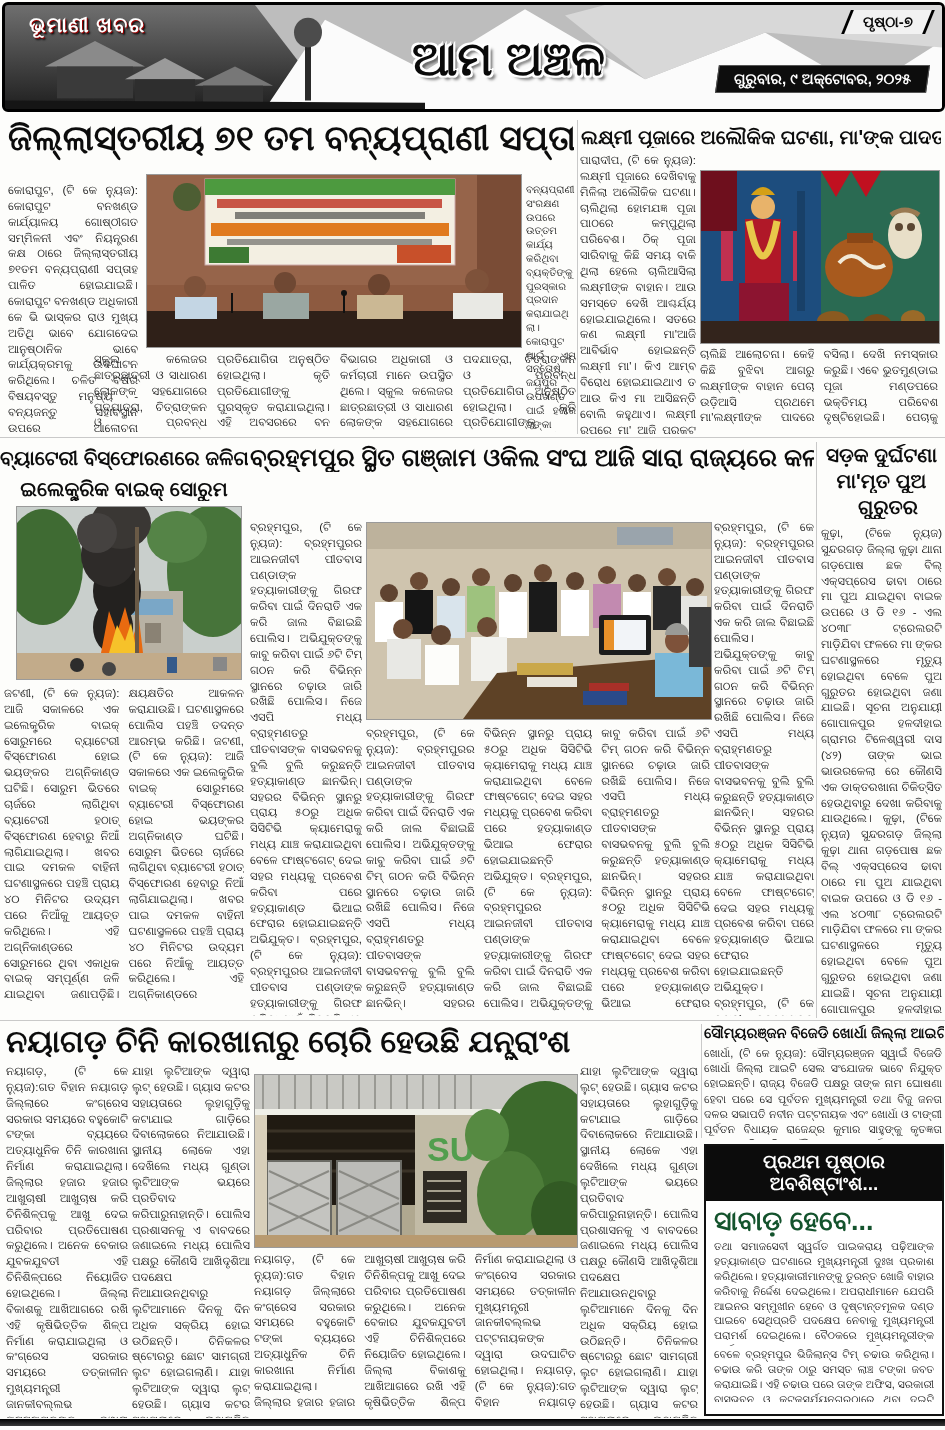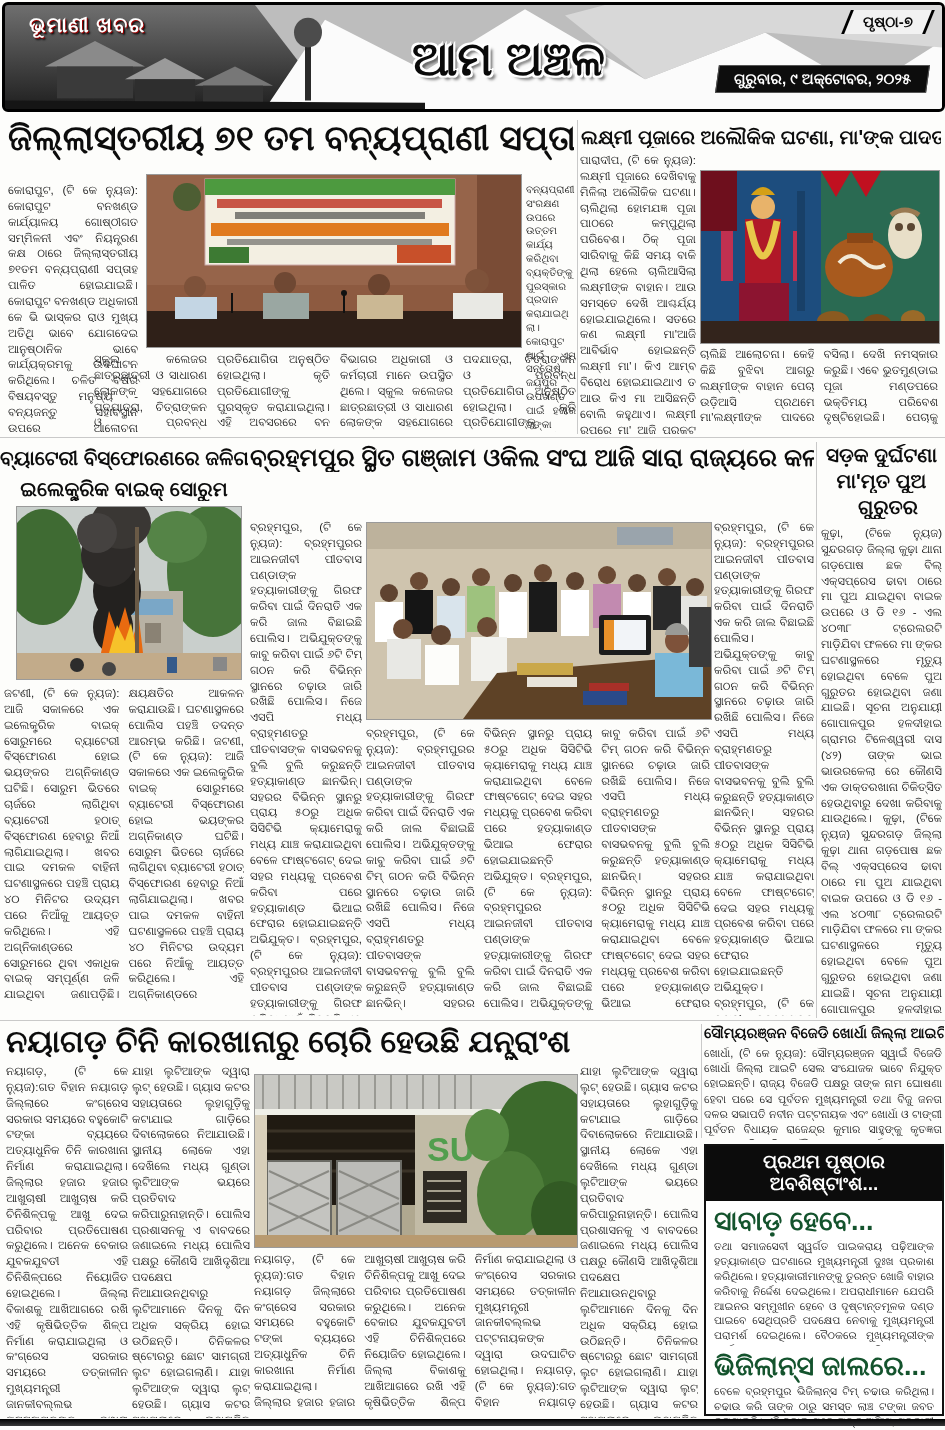--- a/index.html
+++ b/index.html
@@ -325,18 +325,17 @@
   <div class="abs bt" style="left:580px;top:1064px;width:118px;height:354px;">ଯାହା ଲୁଟିଆଙ୍କ ଦ୍ୱାରା ଲୁଟ୍ ହେଉଛି। ଗ୍ୟାସ କଟର ସହାୟତାରେ ଲୁହାଗୁଡ଼ିକୁ କଟାଯାଇ ଗାଡ଼ିରେ ଦିବାଲୋକରେ ନିଆଯାଉଛି। ସ୍ଥାନୀୟ ଲୋକେ ଏହା ଦେଖିଲେ ମଧ୍ୟ ଗୁଣ୍ଡା ଲୁଟିଆଙ୍କ ଭୟରେ ପ୍ରତିବାଦ କରିପାରୁନାହାନ୍ତି। ପୋଲିସ ପ୍ରଶାସନକୁ ଏ ବାବଦରେ ଜଣାଇଲେ ମଧ୍ୟ ପୋଲିସ ପକ୍ଷରୁ କୌଣସି ଆଖିଦୃଶିଆ ପଦକ୍ଷେପ ନିଆଯାଉନଥିବାରୁ ଲୁଟିଆମାନେ ଦିନକୁ ଦିନ ଅଧିକ ସକ୍ରିୟ ହୋଇ ଉଠିଛନ୍ତି। ଚିନିକଳର ଷ୍ଟୋରରୁ ଛୋଟ ସାମଗ୍ରୀ ଲୁଟ ହୋଇଗଲାଣି। ଯାହା ଲୁଟିଆଙ୍କ ଦ୍ୱାରା ଲୁଟ୍ ହେଉଛି। ଗ୍ୟାସ କଟର ସହାୟତାରେ ଲୁହାଗୁଡ଼ିକୁ କଟାଯାଇ ଗାଡ଼ିରେ ଦିବାଲୋକରେ ନିଆଯାଉଛି। ସ୍ଥାନୀୟ ଲୋକେ ଏହା ଦେଖିଲେ ମଧ୍ୟ ଗୁଣ୍ଡା ଲୁଟିଆଙ୍କ ଭୟରେ ପ୍ରତିବାଦ କରିପାରୁନାହାନ୍ତି। ପୋଲିସ ପ୍ରଶାସନକୁ ଏ ବାବଦରେ ଜଣାଇଲେ ମଧ୍ୟ ପୋଲିସ ପକ୍ଷରୁ କୌଣସି ଆଖିଦୃଶିଆ ପଦକ୍ଷେପ ନିଆଯାଉନଥିବାରୁ ଲୁଟିଆମାନେ ଦିନକୁ ଦିନ ଅଧିକ ସକ୍ରିୟ ହୋଇ ଉଠିଛନ୍ତି। ଚିନିକଳର ଷ୍ଟୋରରୁ ଛୋଟ ସାମଗ୍ରୀ ଲୁଟ ହୋଇଗଲାଣି।</div>
   <div class="abs bt c3" style="left:254px;top:1252px;width:322px;height:166px;">ନୟାଗଡ଼, (ଟି କେ ନ୍ୟୁଜ):ଗତ ବିହାନ ନୟାଗଡ଼ ଜିଲ୍ଲାରେ କଂଗ୍ରେସ ସରକାର ସମୟରେ ବହୁକୋଟି ଟଙ୍କା ବ୍ୟୟରେ ଅତ୍ୟାଧୁନିକ ଚିନି କାରଖାନା ନିର୍ମାଣ କରାଯାଇଥିଲା। ଜିଲ୍ଲାର ହଜାର ହଜାର ଆଖୁଚାଷୀ ଆଖୁଚାଷ କରି ଚିନିଶିଳ୍ପକୁ ଆଖୁ ଦେଇ ପରିବାର ପ୍ରତିପୋଷଣ କରୁଥିଲେ। ଅନେକ ବେକାର ଯୁବକଯୁବତୀ ଏହି ଚିନିଶିଳ୍ପରେ ନିୟୋଜିତ ହୋଇଥିଲେ। ଜିଲ୍ଲା ବିକାଶକୁ ଆଖିଆଗରେ ରଖି ଏହି କୃଷିଭିତ୍ତିକ ଶିଳ୍ପ ନିର୍ମାଣ କରାଯାଇଥିଲା ଓ କଂଗ୍ରେସ ସରକାର ସମୟରେ ତତ୍କାଳୀନ ମୁଖ୍ୟମନ୍ତ୍ରୀ ଜାନକୀବଲ୍ଲଭ ପଟ୍ଟନାୟକଙ୍କ ଦ୍ୱାରା ଉଦଘାଟିତ ହୋଇଥିଲା। ନୟାଗଡ଼, (ଟି କେ ନ୍ୟୁଜ):ଗତ ବିହାନ ନୟାଗଡ଼ ଜିଲ୍ଲାରେ କଂଗ୍ରେସ ସରକାର ସମୟରେ ବହୁକୋଟି ଟଙ୍କା ବ୍ୟୟରେ ଅତ୍ୟାଧୁନିକ ଚିନି କାରଖାନା ନିର୍ମାଣ କରାଯାଇଥିଲା। ଜିଲ୍ଲାର ହଜାର ହଜାର ଆଖୁଚାଷୀ ଆଖୁଚାଷ କରି ଚିନିଶିଳ୍ପକୁ ଆଖୁ ଦେଇ ପରିବାର ପ୍ରତିପୋଷଣ କରୁଥିଲେ। ଅନେକ ବେକାର ଯୁବକଯୁବତୀ ଏହି ଚିନିଶିଳ୍ପରେ ନିୟୋଜିତ ହୋଇଥିଲେ। ଜିଲ୍ଲା ବିକାଶକୁ ଆଖିଆଗରେ ରଖି ଏହି କୃଷିଭିତ୍ତିକ ଶିଳ୍ପ ନିର୍ମାଣ କରାଯାଇଥିଲା ଓ କଂଗ୍ରେସ ସରକାର ସମୟରେ ତତ୍କାଳୀନ ମୁଖ୍ୟମନ୍ତ୍ରୀ ଜାନକୀବଲ୍ଲଭ ପଟ୍ଟନାୟକଙ୍କ ଦ୍ୱାରା ଉଦଘାଟିତ ହୋଇଥିଲା।</div>
 
   <div class="abs hl" style="left:704px;top:1025px;width:240px;font-size:14.5px;">ସୌମ୍ୟରଞ୍ଜନ ବିଜେଡି ଖୋର୍ଧା ଜିଲ୍ଲା ଆଇଟି ସେଲ ସଂଯୋଜକ</div>
   <div class="abs bt" style="left:704px;top:1046px;width:238px;height:94px;font-size:11px;">ଖୋର୍ଧା, (ଟି କେ ନ୍ୟୁଜ): ସୌମ୍ୟରଞ୍ଜନ ସ୍ୱାଇଁ ବିଜେଡି ଖୋର୍ଧା ଜିଲ୍ଲା ଆଇଟି ସେଲ ସଂଯୋଜକ ଭାବେ ନିଯୁକ୍ତ ହୋଇଛନ୍ତି। ରାଜ୍ୟ ବିଜେଡି ପକ୍ଷରୁ ତାଙ୍କ ନାମ ଘୋଷଣା ହେବା ପରେ ସେ ପୂର୍ବତନ ମୁଖ୍ୟମନ୍ତ୍ରୀ ତଥା ବିଜୁ ଜନତା ଦଳର ସଭାପତି ନବୀନ ପଟ୍ଟନାୟକ ଏବଂ ଖୋର୍ଧା ଓ ଟାଙ୍ଗୀ ପୂର୍ବତନ ବିଧାୟକ ରାଜେନ୍ଦ୍ର କୁମାର ସାହୁଙ୍କୁ କୃତଜ୍ଞତା ଜ୍ଞାପନ କରିଛନ୍ତି। ସୌମ୍ୟରଞ୍ଜନ ବର୍ତ୍ତମାନ କଟକ ଜିଲ୍ଲାରେ ସକ୍ରିୟ ଭାବେ କାର୍ଯ୍ୟ କରୁଛନ୍ତି। ଆଗାମୀ ଦିନରେ ବିଜୁ ଜନତା ଦଳକୁ ସୁଦୃଢ଼ ଓ ମଜବୁତ କରିବାପାଇଁ ସେ କାର୍ଯ୍ୟ କରିବେ ବୋଲି କହିଛନ୍ତି।</div>
 
   <div class="abs cont-box">
     <div class="cont-head">ପ୍ରଥମ ପୃଷ୍ଠାର ଅବଶିଷ୍ଟାଂଶ...</div>
     <div class="cont-title">ସାବାଡ଼ ହେବେ...</div>
     <div class="cont-body" style="height:106px;">ତଥା ସମାଜସେବୀ ସ୍ୱର୍ଗତ ପାଇକରାୟ ପଢ଼ିଆଙ୍କ ହତ୍ୟାକାଣ୍ଡ ଘଟଣାରେ ମୁଖ୍ୟମନ୍ତ୍ରୀ ଦୁଃଖ ପ୍ରକାଶ କରିଥିଲେ। ହତ୍ୟାକାରୀମାନଙ୍କୁ ତୁରନ୍ତ ଖୋଜି ବାହାର କରିବାକୁ ନିର୍ଦ୍ଦେଶ ଦେଇଥିଲେ। ଅପରାଧୀମାନେ ଯେପରି ଆଇନର ସମ୍ମୁଖୀନ ହେବେ ଓ ଦୃଷ୍ଟାନ୍ତମୂଳକ ଦଣ୍ଡ ପାଇବେ ସେଥିପ୍ରତି ପଦକ୍ଷେପ ନେବାକୁ ମୁଖ୍ୟମନ୍ତ୍ରୀ ପରାମର୍ଶ ଦେଇଥିଲେ। ବୈଠକରେ ମୁଖ୍ୟମନ୍ତ୍ରୀଙ୍କ କାର୍ଯ୍ୟାଳୟର ଉପଦେଷ୍ଟା ପ୍ରକାଶ ମିଶ୍ର, ମୁଖ୍ୟ ଶାସନ ସଚିବ ମନୋଜ ଆହୁଜା, ଗୃହ ବିଭାଗର ଅତିରିକ୍ତ ମୁଖ୍ୟ ଶାସନ ସଚିବ ସତ୍ୟବ୍ରତ ସାହୁ, ପୋଲିସ ମହାନିର୍ଦ୍ଦେଶକ ୱାଇ. ବି. ଖୁରାନିଆ, ମୁଖ୍ୟମନ୍ତ୍ରୀଙ୍କ ପ୍ରମୁଖ ଶାସନ ସଚିବ ଶାଶ୍ୱତ ମିଶ୍ର ଏବଂ ବରିଷ୍ଠ ପୋଲିସ ଅଧିକାରୀମାନେ ଉପସ୍ଥିତ ଥିଲେ।</div>
-    <div class="cont-title">ଭିଜିଲାନ୍ସ ଜାଲରେ...</div>
     <div class="cont-body" style="height:54px;">ବେଳେ ବ୍ରହ୍ମପୁର ଭିଜିଲାନ୍ସ ଟିମ୍ ଚଢାଉ କରିଥିଲା। ଚଢାଉ କରି ତାଙ୍କ ଠାରୁ ସମସ୍ତ ଲାଞ୍ଚ ଟଙ୍କା ଜବତ କରାଯାଇଛି। ଏହି ଚଢାଉ ପରେ ତାଙ୍କ ଅଫିସ, ସରକାରୀ ବାସଭବନ ଓ କଟକସୂର୍ଯ୍ୟନଗରଠାରେ ଥିବା ଦୁଇଟି ଘରେ ଏକକାଳୀନ ରେଡ୍ କରାଯାଇଛି।</div>
   </div>
 
   <div class="abs bottom-bar"></div>
 </div>
 
 </body></html>

